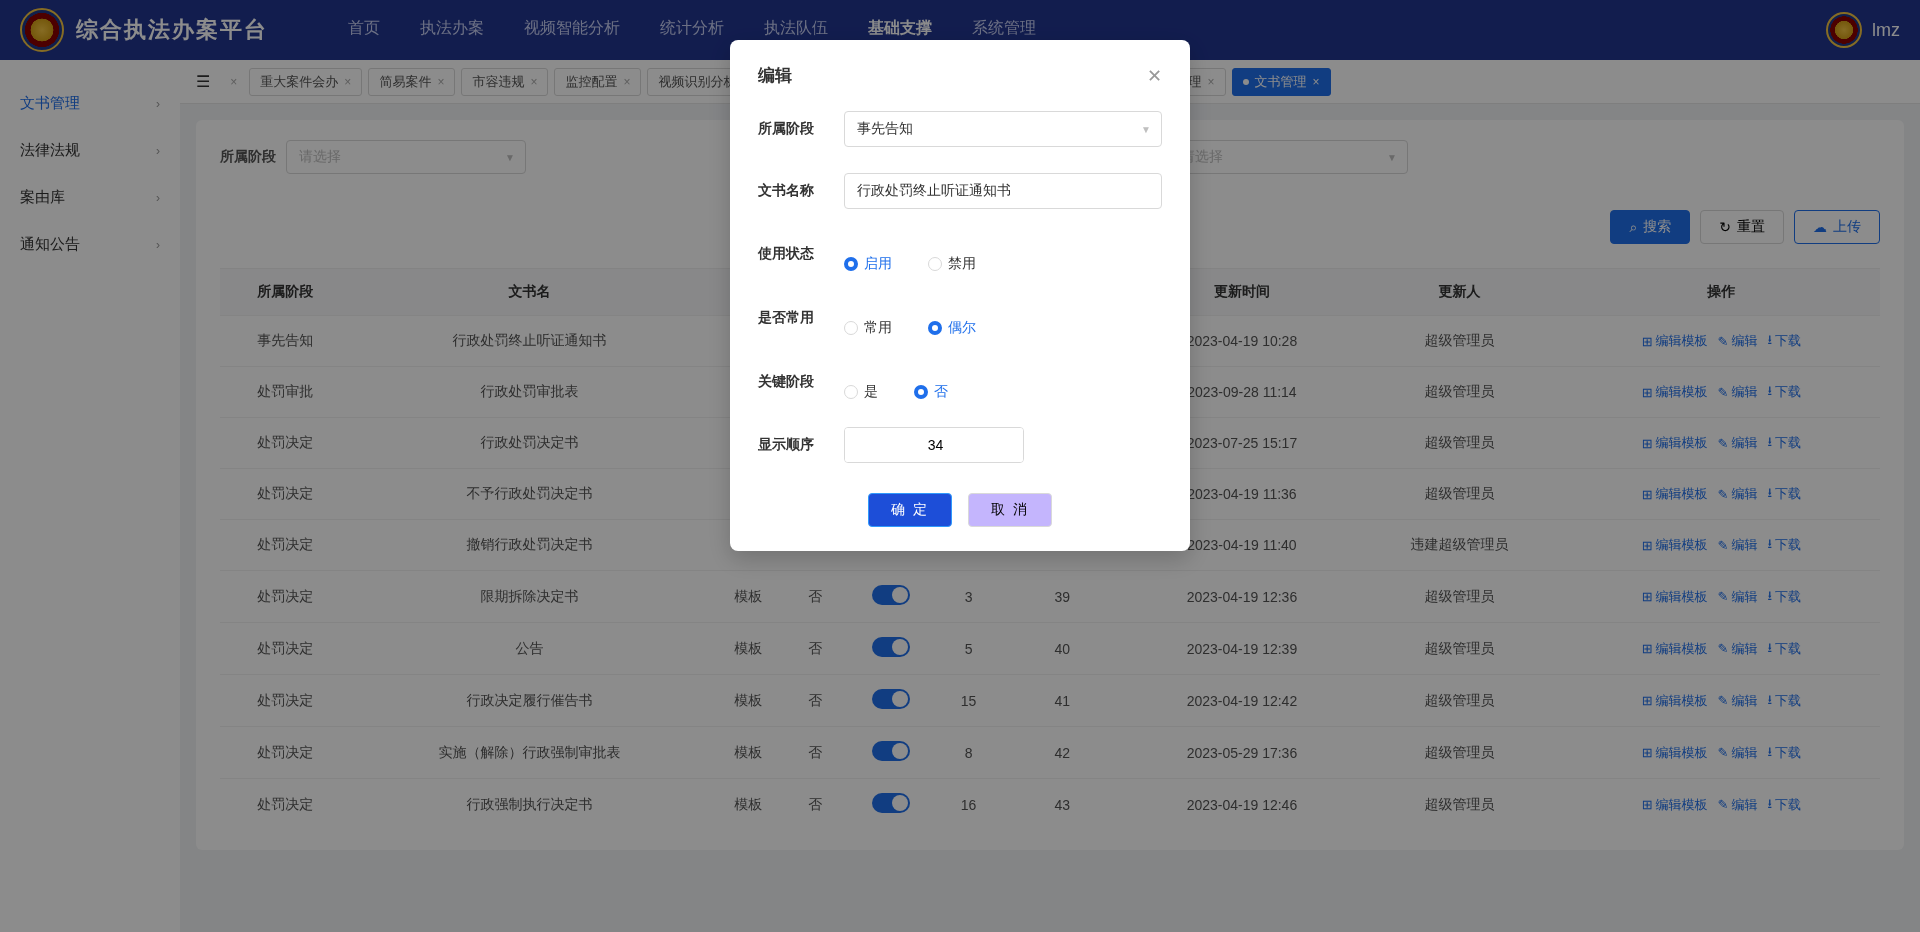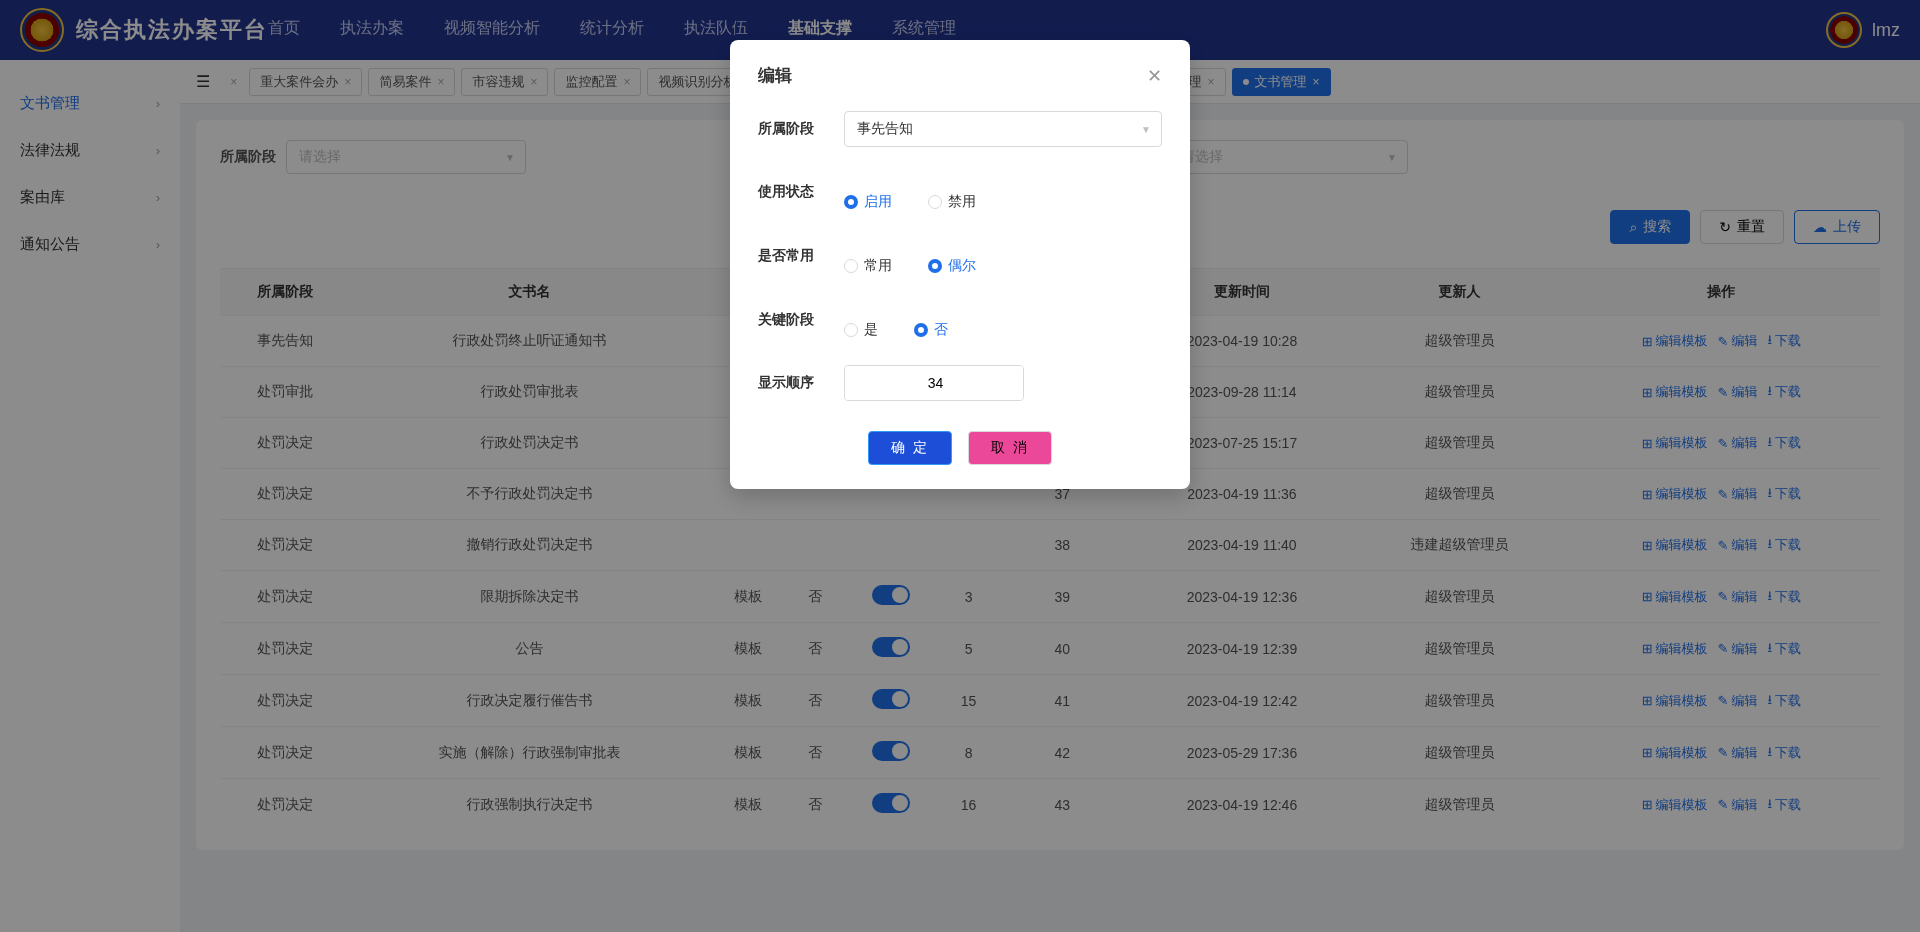--- a/index.html
+++ b/index.html
@@ -1,21 +1,21 @@
 <!DOCTYPE html>
 <html><head>
 <meta charset="utf-8">
 <style>
 *{box-sizing:border-box;margin:0;padding:0;}
 body{font-family:"Microsoft YaHei","PingFang SC",sans-serif;font-size:14px;color:#333;background:#f0f2f5;overflow:hidden;}
 .header{background:#21358f;height:60px;display:flex;align-items:center;padding:0 20px;color:#fff;}
 .logo-area{display:flex;align-items:center;gap:12px;}
 .logo-badge{width:44px;height:44px;border-radius:50%;background:radial-gradient(circle,#f5c542 0%,#d4a017 40%,#8b0000 41%,#8b0000 60%,#1e3a8a 61%);border:2px solid #f5c542;}
 .app-title{font-size:22px;font-weight:600;letter-spacing:2px;}
-.top-nav{display:flex;gap:40px;}
+.top-nav{display:flex;margin-left:80px;gap:40px;}
 .top-nav-item{color:#c5ccf0;font-size:16px;cursor:pointer;padding:4px 0;}
 .top-nav-item.active{color:#fff;font-weight:600;border-bottom:3px solid #fff;}
 .user-area{margin-left:auto;display:flex;align-items:center;gap:10px;}
 .user-avatar{width:36px;height:36px;border-radius:50%;background:radial-gradient(circle,#f5c542 0%,#d4a017 40%,#8b0000 41%,#8b0000 60%,#1e3a8a 61%);border:2px solid #f5c542;}
 .user-name{font-size:18px;}
 .body-area{display:flex;height:calc(100vh - 60px);}
 .sidebar{width:180px;background:#fff;padding-top:20px;}
 .side-item{display:flex;align-items:center;justify-content:space-between;padding:14px 20px;cursor:pointer;font-size:15px;}
 .side-item.active{color:#1f6feb;}
 .side-item .chev{color:#999;font-size:12px;}
@@ -55,21 +55,21 @@
 .form-control{flex:1;border:1px solid #d9d9d9;border-radius:4px;height:36px;padding:0 12px;font-size:14px;display:flex;align-items:center;position:relative;}
 .form-control .arrow{position:absolute;right:10px;color:#bfbfbf;font-size:10px;}
 .radio-group{display:flex;gap:36px;}
 .radio{display:flex;align-items:center;gap:6px;cursor:pointer;margin-top:20px;}
 .radio-dot{width:14px;height:14px;border-radius:50%;border:1px solid #d9d9d9;display:inline-block;position:relative;}
 .radio.checked .radio-dot{border:4px solid #1f6feb;}
 .radio.checked .radio-label{color:#1f6feb;}
 .number-input{flex:1;display:flex;border:1px solid #d9d9d9;border-radius:4px;height:36px;overflow:hidden;max-width:180px;}
 .number-input input{flex:1;border:none;text-align:center;font-size:14px;outline:none;}
 .modal-footer{display:flex;justify-content:center;gap:16px;margin-top:30px;}
-.btn-lg{padding:7px 22px;border-radius:4px;cursor:pointer;font-size:14px;border:1px solid #d9d9d9;background:#ec4899;letter-spacing:2px;}
+.btn-lg{padding:7px 22px;border-radius:4px;cursor:pointer;font-size:14px;border:1px solid #d9d9d9;background:#c4b5fd;letter-spacing:2px;}
 .btn-lg.primary{background:#1d4ed8;color:#fff;border-color:#309afc;}
 </style>
 </head>
 <body>
 
 <div class="header">
   <div class="logo-area">
     <div class="logo-badge"></div>
     <div class="app-title">综合执法办案平台</div>
   </div>
@@ -401,20 +401,26 @@
       <div class="modal-close">✕</div>
     </div>
     <div class="form-row">
       <div class="form-label">所属阶段</div>
       <div class="form-control">
         <span>事先告知</span>
         <span class="arrow">▼</span>
       </div>
     </div>
     <div class="form-row">
+      <div class="form-label">文书名称</div>
+      <div class="form-control">
+        <span>行政处罚终止听证通知书</span>
+      </div>
+    </div>
+    <div class="form-row">
       <div class="form-label">使用状态</div>
       <div class="radio-group" id="status-radios">
           <div class="radio checked">
             <span class="radio-dot"></span>
             <span class="radio-label">启用</span>
           </div>
           <div class="radio">
             <span class="radio-dot"></span>
             <span class="radio-label">禁用</span>
           </div>

